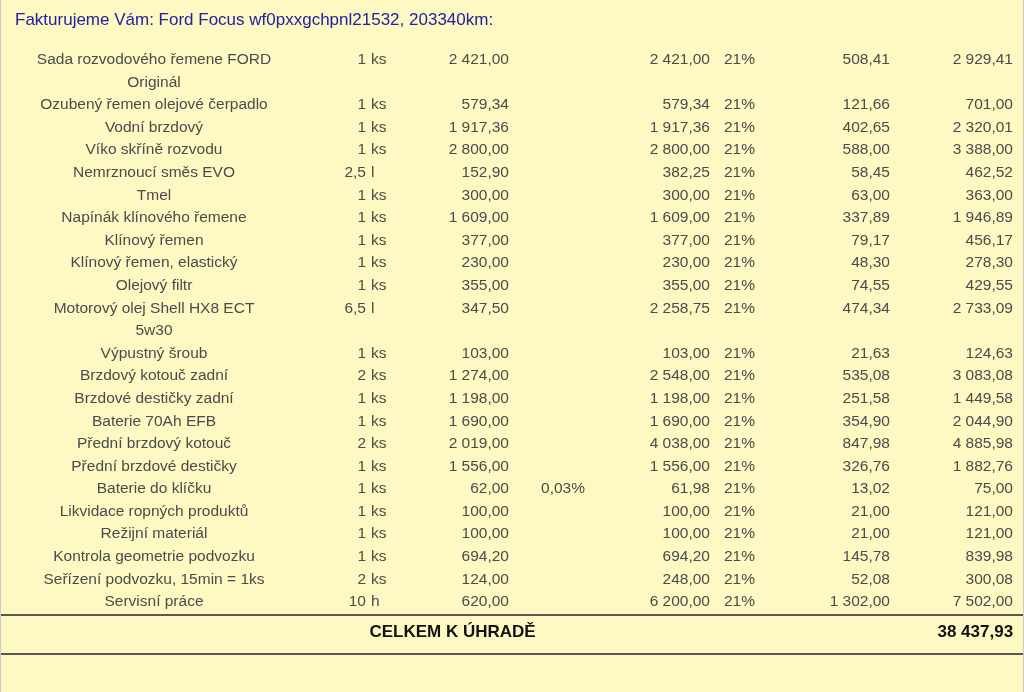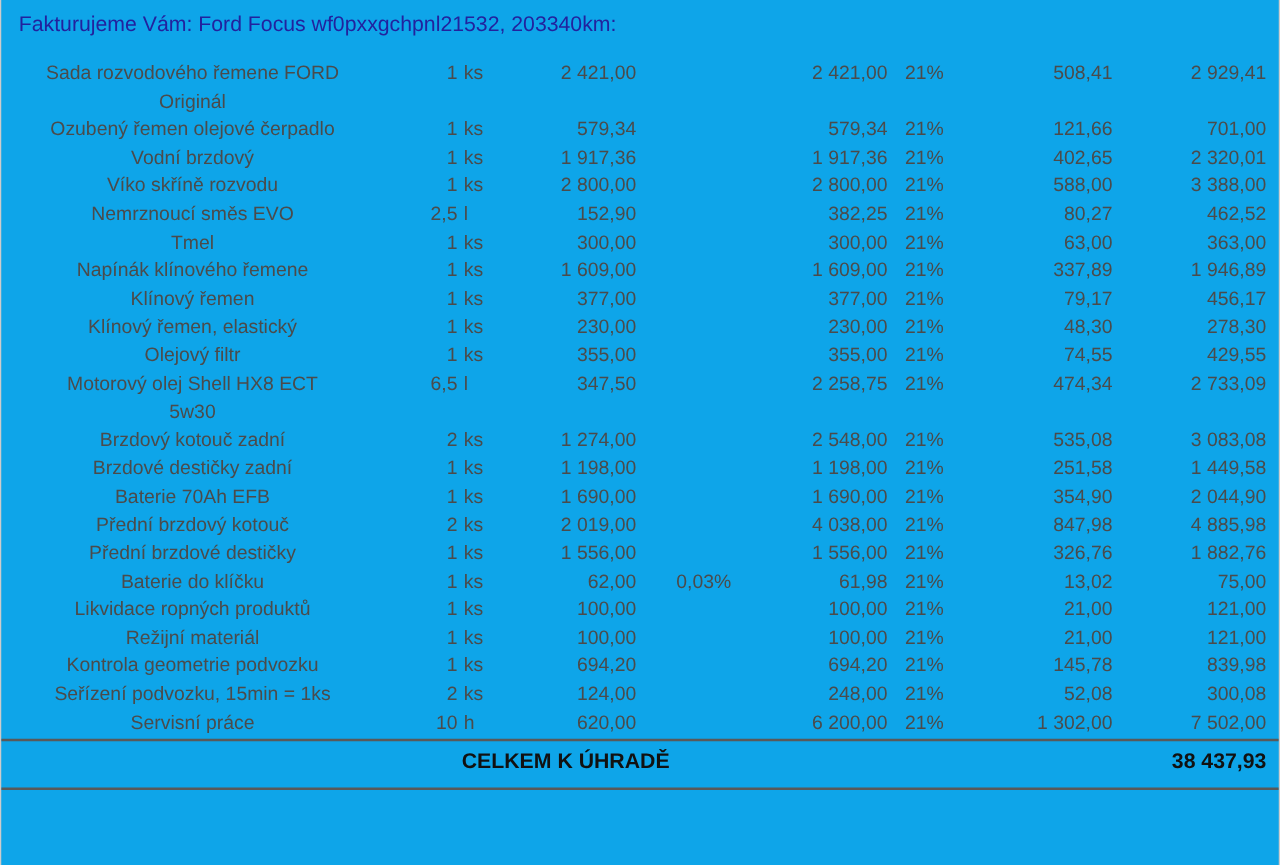--- a/index.html
+++ b/index.html
@@ -1,21 +1,21 @@
 <!DOCTYPE html>
 <html><head>
 <meta charset="utf-8">
 <style>
   * { margin:0; padding:0; box-sizing:border-box; }
   html,body { background:#fff; }
   body { font-family:"Liberation Sans", sans-serif; }
   .page {
     position:relative;
     width:1024px; height:692px;
-    background:#0ea5e9;
+    background:#fef9c3;
     border-left:1px solid #cccccc;
     border-right:1px solid #cccccc;
     padding:0 10px 0 14px;
     overflow:hidden;
   }
   .title {
     padding-top:10px;
     font-size:17px;
     line-height:20px;
     font-weight:400;
@@ -110,21 +110,21 @@
     <td class="num" style="color: rgb(75, 75, 75);">3 388,00</td>
   </tr>
 
   <tr>
     <td class="c-name" style="color: rgb(75, 75, 75);">Nemrznoucí směs EVO</td>
     <td class="c-qty" style="color: rgb(75, 75, 75);"><span class="qn">2,5</span><span class="qu">l</span></td>
     <td class="num" style="color: rgb(75, 75, 75);">152,90</td>
     <td class="num" style="color: rgb(75, 75, 75);"></td>
     <td class="num" style="color: rgb(75, 75, 75);">382,25</td>
     <td class="c-vat" style="color: rgb(75, 75, 75);">21%</td>
-    <td class="num" style="color: rgb(75, 75, 75);">80,27</td>
+    <td class="num" style="color: rgb(75, 75, 75);">58,45</td>
     <td class="num" style="color: rgb(75, 75, 75);">462,52</td>
   </tr>
 
   <tr>
     <td class="c-name" style="color: rgb(75, 75, 75);">Tmel</td>
     <td class="c-qty" style="color: rgb(75, 75, 75);"><span class="qn">1</span><span class="qu">ks</span></td>
     <td class="num" style="color: rgb(75, 75, 75);">300,00</td>
     <td class="num" style="color: rgb(75, 75, 75);"></td>
     <td class="num" style="color: rgb(75, 75, 75);">300,00</td>
     <td class="c-vat" style="color: rgb(75, 75, 75);">21%</td>
@@ -181,20 +181,30 @@
 5w30</td>
     <td class="c-qty" style="color: rgb(75, 75, 75);"><span class="qn">6,5</span><span class="qu">l</span></td>
     <td class="num" style="color: rgb(75, 75, 75);">347,50</td>
     <td class="num" style="color: rgb(75, 75, 75);"></td>
     <td class="num" style="color: rgb(75, 75, 75);">2 258,75</td>
     <td class="c-vat" style="color: rgb(75, 75, 75);">21%</td>
     <td class="num" style="color: rgb(75, 75, 75);">474,34</td>
     <td class="num" style="color: rgb(75, 75, 75);">2 733,09</td>
   </tr>
 
+  <tr>
+    <td class="c-name" style="color: rgb(75, 75, 75);">Výpustný šroub</td>
+    <td class="c-qty" style="color: rgb(75, 75, 75);"><span class="qn">1</span><span class="qu">ks</span></td>
+    <td class="num" style="color: rgb(75, 75, 75);">103,00</td>
+    <td class="num" style="color: rgb(75, 75, 75);"></td>
+    <td class="num" style="color: rgb(75, 75, 75);">103,00</td>
+    <td class="c-vat" style="color: rgb(75, 75, 75);">21%</td>
+    <td class="num" style="color: rgb(75, 75, 75);">21,63</td>
+    <td class="num" style="color: rgb(75, 75, 75);">124,63</td>
+  </tr>
 
   <tr>
     <td class="c-name" style="color: rgb(75, 75, 75);">Brzdový kotouč zadní</td>
     <td class="c-qty" style="color: rgb(75, 75, 75);"><span class="qn">2</span><span class="qu">ks</span></td>
     <td class="num" style="color: rgb(75, 75, 75);">1 274,00</td>
     <td class="num" style="color: rgb(75, 75, 75);"></td>
     <td class="num" style="color: rgb(75, 75, 75);">2 548,00</td>
     <td class="c-vat" style="color: rgb(75, 75, 75);">21%</td>
     <td class="num" style="color: rgb(75, 75, 75);">535,08</td>
     <td class="num" style="color: rgb(75, 75, 75);">3 083,08</td>

